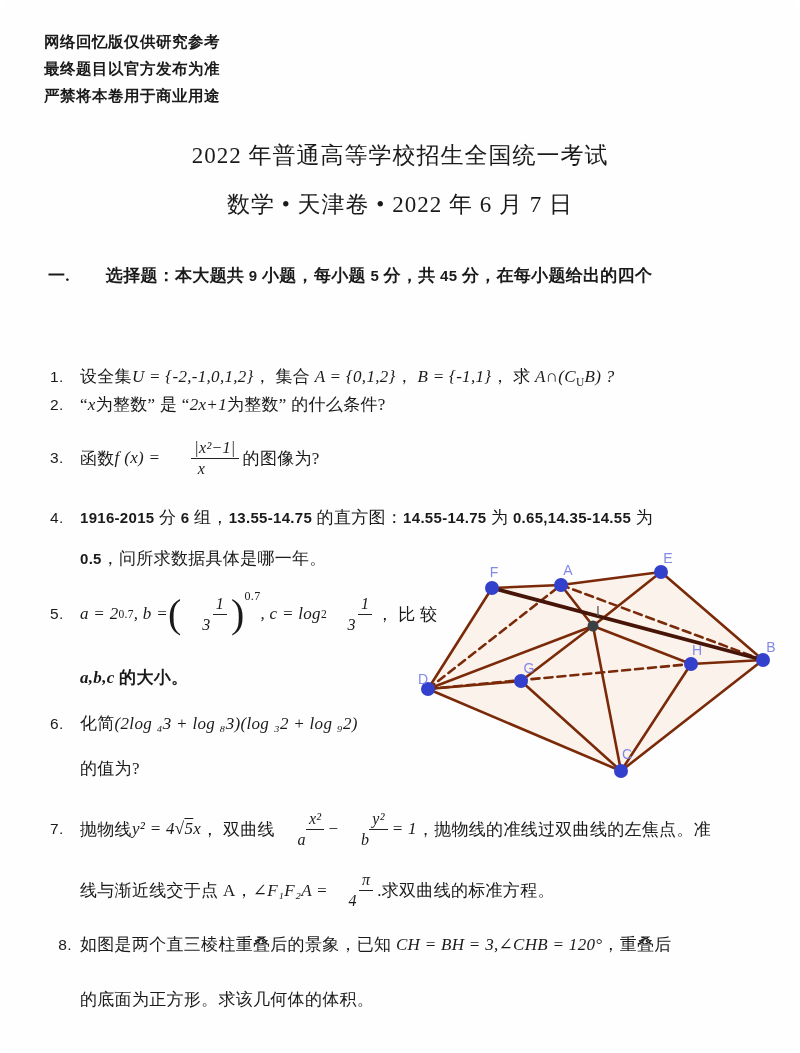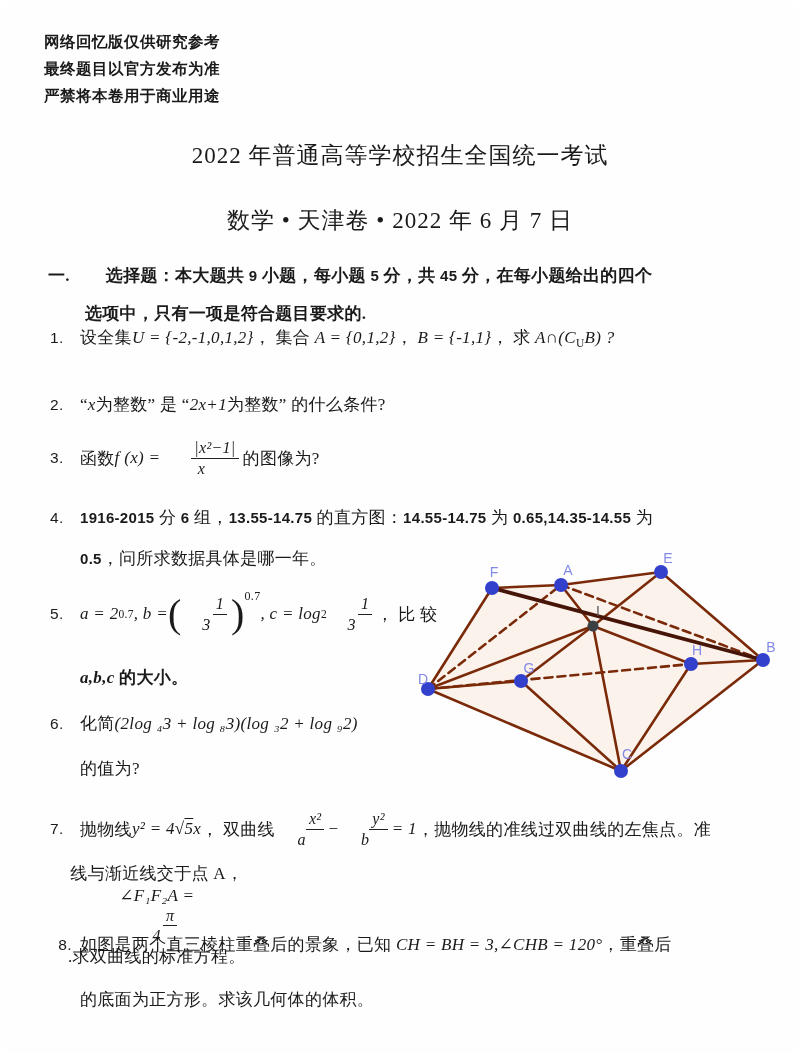--- a/index.html
+++ b/index.html
@@ -1,21 +1,21 @@
 <!DOCTYPE html>
 <html><head>
 <meta charset="utf-8">
 <style>
   html,body{margin:0;padding:0;background:#ffffff;}
   .page{position:relative;width:800px;height:1053px;background:#fefefef9;
         font-family:"Liberation Serif","DejaVu Serif",serif;color:#1a1a1a;overflow:hidden;border-radius:15px;}
   .notes{position:absolute;left:44px;top:28px;font-weight:700;font-size:15.5px;
          line-height:27px;letter-spacing:.5px;}
   .title{position:absolute;left:0;right:0;top:140px;text-align:center;font-size:23px;letter-spacing:1px;}
-  .subtitle{position:absolute;left:0;right:0;top:205px;text-align:center;font-size:23px;letter-spacing:1px;}
+  .subtitle{position:absolute;left:0;right:0;top:189px;text-align:center;font-size:23px;letter-spacing:1px;}
   .line{position:absolute;font-size:17px;letter-spacing:.3px;white-space:nowrap;}
   .flexline{display:flex;align-items:center;}
   .bold{font-weight:700;}
   .qnum{font-family:"Liberation Sans","DejaVu Sans",sans-serif;font-size:15.5px;
         display:inline-block;width:30px;flex:0 0 30px;}
   .m{font-style:italic;}
   .bn{font-family:"Liberation Sans","DejaVu Sans",sans-serif;font-weight:700;font-size:15px;}
   .frac{display:inline-flex;flex-direction:column;align-items:center;vertical-align:middle;
         margin:0 4px;font-style:italic;line-height:1.2;font-size:16px;}
   .frac .fn{padding:0 3px;border-bottom:1.3px solid #222;margin-left:27px;}
@@ -39,25 +39,22 @@
     <div>最终题目以官方发布为准</div>
     <div>严禁将本卷用于商业用途</div>
   </div>
 
   <div class="title">2022 年普通高等学校招生全国统一考试</div>
   <div class="subtitle">数学 • 天津卷 • 2022 年 6 月 7 日</div>
 
   <div class="line bold" style="left:48px;top:264px;">
     <span>一.</span><span style="display:inline-block;width:36px;"></span><span>选择题：本大题共 </span><span class="bn">9</span><span> 小题，每小题 </span><span class="bn">5</span><span> 分，共 </span><span class="bn">45</span><span> 分，在每小题给出的四个</span>
   </div>
-  <div class="line bold" style="left:85px;top:302px;">
-    <span>选项中，只有一项是符合题目要求的.</span>
-  </div>
 
-  <div class="line" style="left:50px;top:326px;">
+  <div class="line" style="left:50px;top:365px;">
     <span class="qnum">1.</span><span>设全集</span><span class="m">U = {-2,-1,0,1,2}</span><span>， 集合 </span><span class="m">A = {0,1,2}</span><span>， </span><span class="m">B = {-1,1}</span><span>， 求 </span><span class="m">A∩(C</span><sub class="s">U</sub><span class="m">B) ?</span>
   </div>
 
   <div class="line" style="left:50px;top:393px;">
     <span class="qnum">2.</span><span>“</span><span class="m">x</span><span>为整数” 是 “</span><span class="m">2x+1</span><span>为整数” 的什么条件?</span>
   </div>
 
   <div class="line flexline" style="left:50px;top:424px;height:68px;">
     <span class="qnum">3.</span>
       <span>函数 </span>
@@ -120,21 +117,21 @@
         <span class="fd">a</span>
       </span>
       <span>−</span>
       <span class="frac">
         <span class="fn">y²</span>
         <span class="fd">b</span>
       </span>
       <span class="m">= 1</span>
       <span>，抛物线的准线过双曲线的左焦点。准</span>
   </div>
-  <div class="line flexline" style="left:68px;top:862px;height:56px;flex-direction:column;">
+  <div class="line flexline" style="left:80px;top:862px;height:56px;">
     <span>线与渐近线交于点 A， </span>
       <span class="m">∠F₁F₂A =</span>
       <span class="frac">
         <span class="fn">π</span>
         <span class="fd">4</span>
       </span>
       <span>.求双曲线的标准方程。</span>
   </div>
 
   <div class="line" style="left:50px;top:933px;text-align:center;">

